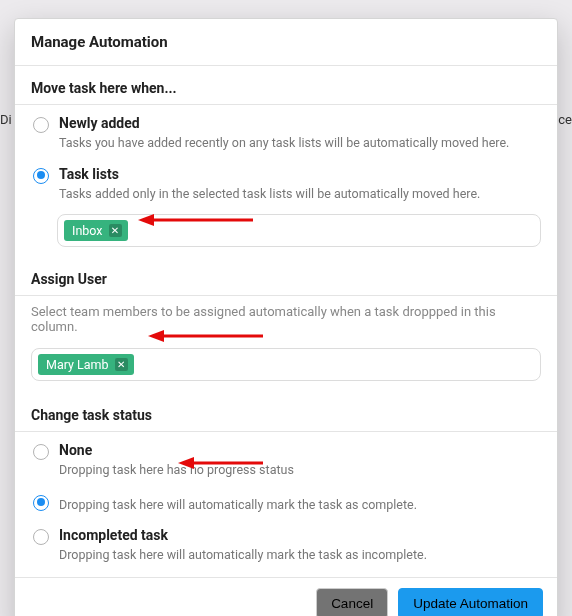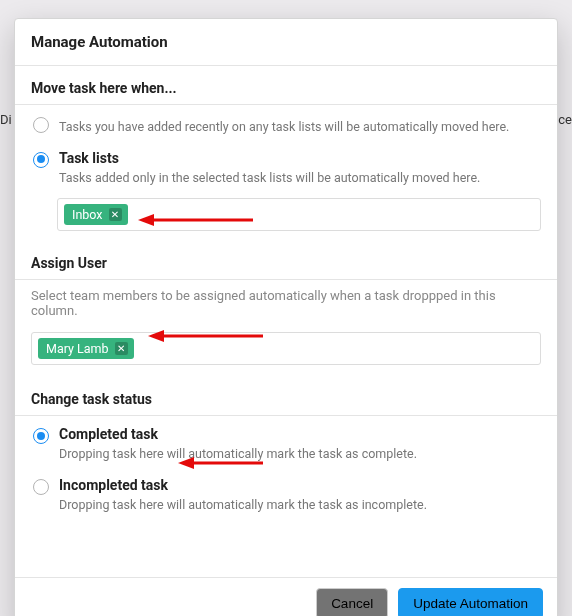--- a/index.html
+++ b/index.html
@@ -94,21 +94,21 @@
     font-size: 12.5px;
     color: #777;
     margin-top: 3px;
     line-height: 1.4;
   }
   .tag-input-wrap {
     margin: 8px 16px 6px 42px;
   }
   .tag-input {
     border: 1px solid #dcdcdc;
-    border-radius: 3px;
+    border-radius: 8px;
     padding: 5px 6px;
     min-height: 30px;
     display: flex;
     align-items: center;
     gap: 4px;
     background: #fff;
   }
   .tag-input.full {
     margin: 8px 16px 6px 16px;
     text-align: right;
@@ -176,20 +176,21 @@
 
   <div class="modal-header">Manage Automation</div>
 
   <div class="modal-body">
 
     <div class="section-title with-rule">Move task here when...</div>
 
     <div class="radio-row">
       <div class="radio"></div>
       <div class="radio-texts">
+        <div class="radio-label">Newly added</div>
         <div class="radio-desc">Tasks you have added recently on any task lists will be automatically moved here.</div>
       </div>
     </div>
 
     <div class="radio-row">
       <div class="radio selected"></div>
       <div class="radio-texts">
         <div class="radio-label">Task lists</div>
         <div class="radio-desc">Tasks added only in the selected task lists will be automatically moved here.</div>
       </div>
@@ -208,25 +209,31 @@
     <div class="section-desc">Select team members to be assigned automatically when a task droppped in this column.</div>
     <div class="tag-input full">
       <span class="tag">
         <span>Mary Lamb</span>
         <span class="remove">✕</span>
       </span>
     </div>
 
     <div class="section-title with-rule" style="margin-top:12px;">Change task status</div>
 
+    <div class="radio-row">
+      <div class="radio"></div>
+      <div class="radio-texts">
+        <div class="radio-label">None</div>
+        <div class="radio-desc">Dropping task here has no progress status</div>
+      </div>
+    </div>
 
     <div class="radio-row">
       <div class="radio selected"></div>
       <div class="radio-texts">
-        <div class="radio-label">Completed task</div>
         <div class="radio-desc">Dropping task here will automatically mark the task as complete.</div>
       </div>
     </div>
 
     <div class="radio-row">
       <div class="radio"></div>
       <div class="radio-texts">
         <div class="radio-label">Incompleted task</div>
         <div class="radio-desc">Dropping task here will automatically mark the task as incomplete.</div>
       </div>

